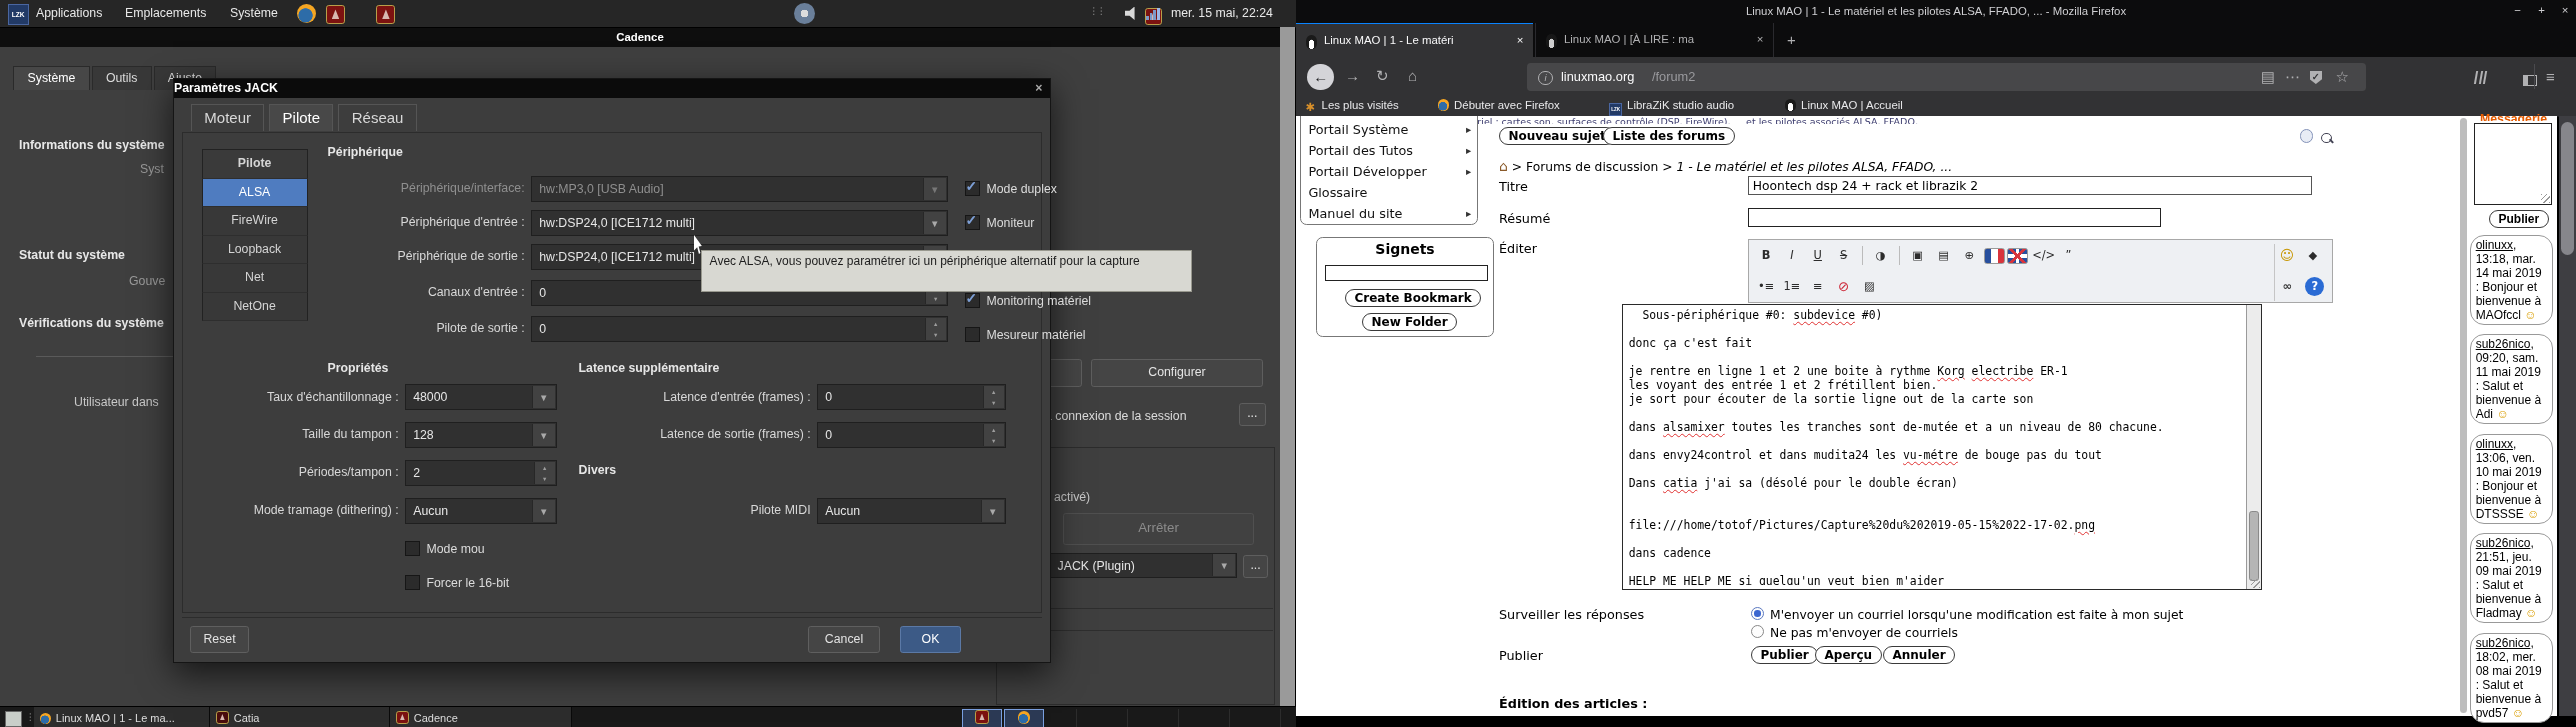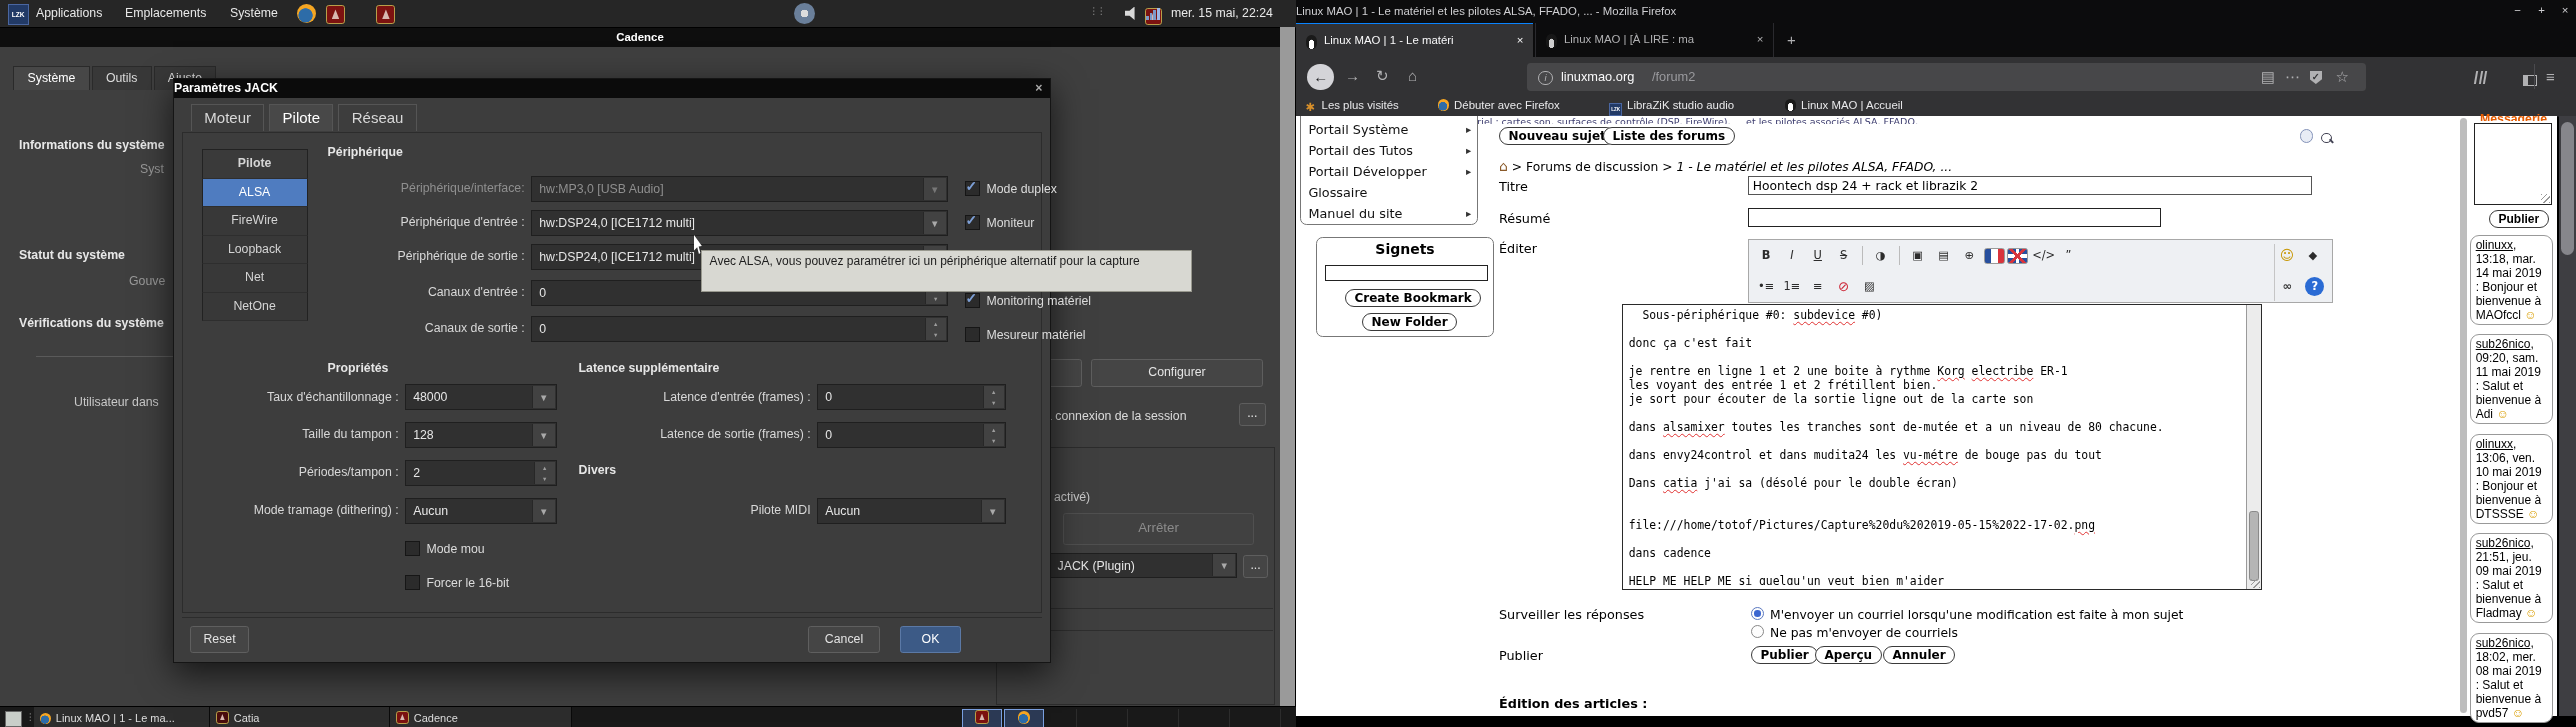--- a/index.html
+++ b/index.html
@@ -108,21 +108,21 @@
   .tsep{width:0.9px;height:19px;background:#bbb;margin:0 3.8px}
 
   #post-textarea{left:1621px;top:303px;width:640px;height:286px;background:#fff;border:0.9px solid #2a2a2a;box-sizing:border-box}
   #post-text{position:absolute;left:5.7px;top:2.8px;right:17px;bottom:3.8px;font-family:"DejaVu Sans Mono",monospace;font-size:11.4px;line-height:14px;white-space:pre-wrap;overflow:hidden;color:#000}
   .sp{text-decoration:underline wavy #e03131 0.9px;text-underline-offset:1.9px}
   .vsb-track{position:absolute;background:#ececec;border-left:0.9px solid #9a9a9a}
   .vsb-thumb{position:absolute;background:#b5b5b5;border:0.9px solid #8a8a8a;border-radius:2.8px}
   .grip2{position:absolute;right:0.9px;bottom:0.9px;width:9.5px;height:9.5px;
          background:repeating-linear-gradient(135deg,#999 0 0.9px,transparent 0.9px 3.8px)}
 
-  .scard{position:absolute;left:2470px;width:83px;background:#fff;border:0.9px solid #999;border-radius:9px;padding:1.9px 4.7px;font-size:12px;line-height:14px;color:#000;box-sizing:border-box}
+  .scard{position:absolute;left:2470px;width:83px;background:#fff;border:0.9px solid #999;border-radius:14px;padding:1.9px 4.7px;font-size:12px;line-height:14px;color:#000;box-sizing:border-box}
   .suser{color:#000;text-decoration:underline}
   .smy{color:#d99d00;font-size:12.3px}
 
   .libicon{display:inline-block;width:13.3px;height:13.3px;position:relative}
   .libicon i{position:absolute;top:0;bottom:0;width:1.9px;background:#b1b1b3;transform:skewX(-10deg)}
   .sbicon{display:inline-block;width:13.3px;height:11.4px;border:1.9px solid #b1b1b3;box-sizing:border-box;position:relative}
   .sbicon::after{content:"";position:absolute;left:0;top:0;bottom:0;width:3.8px;background:#b1b1b3}
   .shield{display:inline-block;width:12.3px;height:13.3px;background:#b1b1b3;clip-path:polygon(0 0,100% 0,100% 65%,50% 100%,0 65%);color:#323234;font-size:9.5px;font-weight:bold;text-align:center;line-height:12.3px}
   .infoi{display:inline-block;width:12.3px;height:12.3px;border:0.9px solid #b1b1b3;border-radius:50%;color:#b1b1b3;font-size:9.5px;line-height:12.3px;text-align:center;font-style:italic}
   .backbtn{width:26.5px;height:26.5px;border-radius:50%;background:#d4d4d8;color:#1f1f21;font-size:15px;text-align:center;line-height:25.6px;font-weight:bold}
@@ -209,21 +209,21 @@
 
     <div class="abs jk-label" style="left:146px;top:83px;width:197px">Périphérique d'entrée :</div>
     <div class="abs field" style="left:349px;top:78px;width:417px"><span>hw:DSP24,0 [ICE1712 multi]</span><span class="fArrow">▼</span></div>
 
     <div class="abs jk-label" style="left:146px;top:117px;width:197px">Périphérique de sortie :</div>
     <div class="abs field" style="left:349px;top:112px;width:417px"><span>hw:DSP24,0 [ICE1712 multi]</span><span class="fArrow">▼</span></div>
 
     <div class="abs jk-label" style="left:146px;top:153px;width:197px">Canaux d'entrée :</div>
     <div class="abs field" style="left:349px;top:148px;width:417px"><span>0</span><span class="fSpin">▴<br>▾</span></div>
 
-    <div class="abs jk-label" style="left:146px;top:189px;width:197px">Canaux de sortie :</div>
+    <div class="abs jk-label" style="left:146px;top:189px;width:197px">Pilote de sortie :</div>
     <div class="abs field" style="left:349px;top:184px;width:417px"><span>0</span><span class="fSpin">▴<br>▾</span></div>
 
     <div class="abs nw" style="left:783px;top:47px"><span class="cb on"></span><span class="cb-lab">Mode duplex</span></div>
     <div class="abs nw" style="left:783px;top:81px"><span class="cb on"></span><span class="cb-lab">Moniteur</span></div>
     <div class="abs nw" style="left:783px;top:159px"><span class="cb on"></span><span class="cb-lab">Monitoring matériel</span></div>
     <div class="abs nw" style="left:783px;top:193px"><span class="cb"></span><span class="cb-lab">Mesureur matériel</span></div>
 
     <div class="abs jk-grouplabel" style="left:146px;top:229px">Propriétés</div>
     <div class="abs jk-label" style="left:0px;top:258px;width:217px">Taux d'échantillonnage :</div>
     <div class="abs field" style="left:223px;top:252px;width:152px"><span>48000</span><span class="fArrow">▼</span></div>
@@ -268,21 +268,21 @@
   <span class="abs pager" style="left:1004px"><span class="ffx" style="width:12.3px;height:12.3px;vertical-align:-1.9px"></span></span>
   <span class="abs cell" style="left:1076px;width:50px"></span>
   <span class="abs cell" style="left:1127px;width:50px"></span>
   <span class="abs cell" style="left:1178px;width:50px"></span>
   <span class="abs cell" style="left:1229px;width:50px"></span>
   <span class="abs cell" style="left:1280px;width:14px"></span>
 </div>
 
 
 <div class="abs" id="ff-titlebar">
-  <div style="text-align:left;line-height:23px">Linux MAO | 1 - Le matériel et les pilotes ALSA, FFADO, ... - Mozilla Firefox</div>
+  <div style="text-align:center;line-height:23px">Linux MAO | 1 - Le matériel et les pilotes ALSA, FFADO, ... - Mozilla Firefox</div>
   <span class="abs" style="right:55px;top:3.8px">−</span>
   <span class="abs" style="right:31px;top:3.8px">+</span>
   <span class="abs" style="right:7.6px;top:3.8px">×</span>
 </div>
 
 <div class="abs" id="ff-tabbar">
   <div class="fftab active" style="left:0;width:237px">
     <span class="abs penguin" style="left:9.5px;top:11.4px;width:11.4px;height:13.3px"></span>
     <span class="abs nw" style="left:28px;top:10.4px;width:176px;overflow:hidden">Linux MAO | 1 - Le matéri</span>
     <span class="abs" style="right:9.5px;top:9.5px">×</span>

